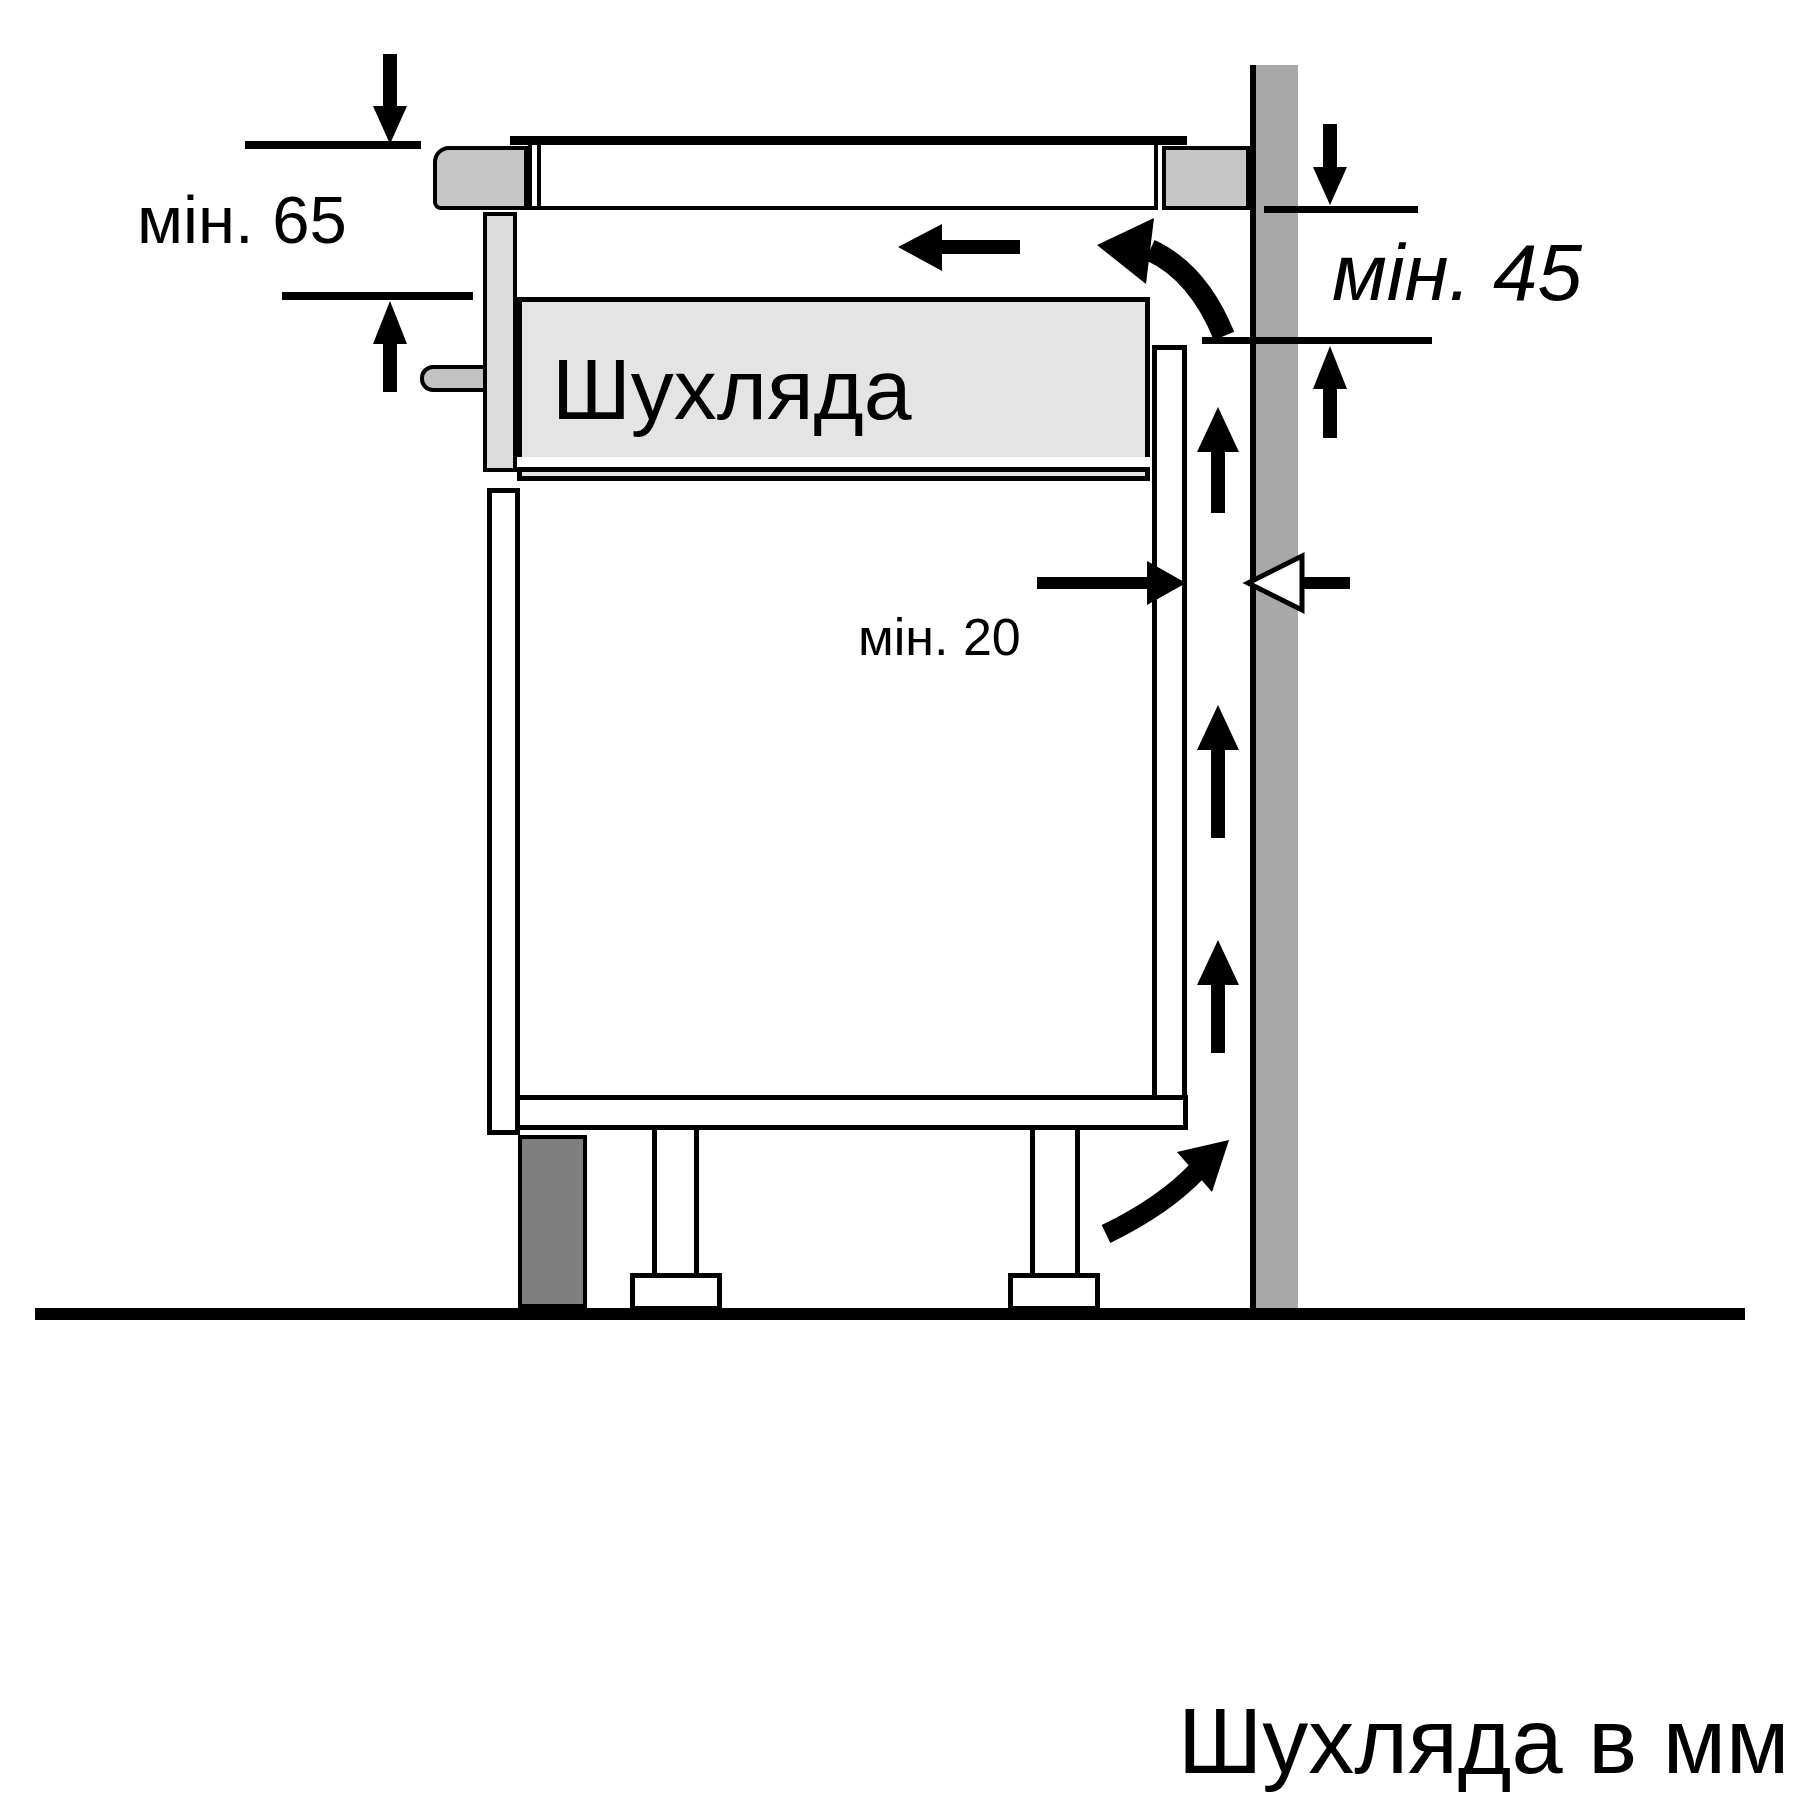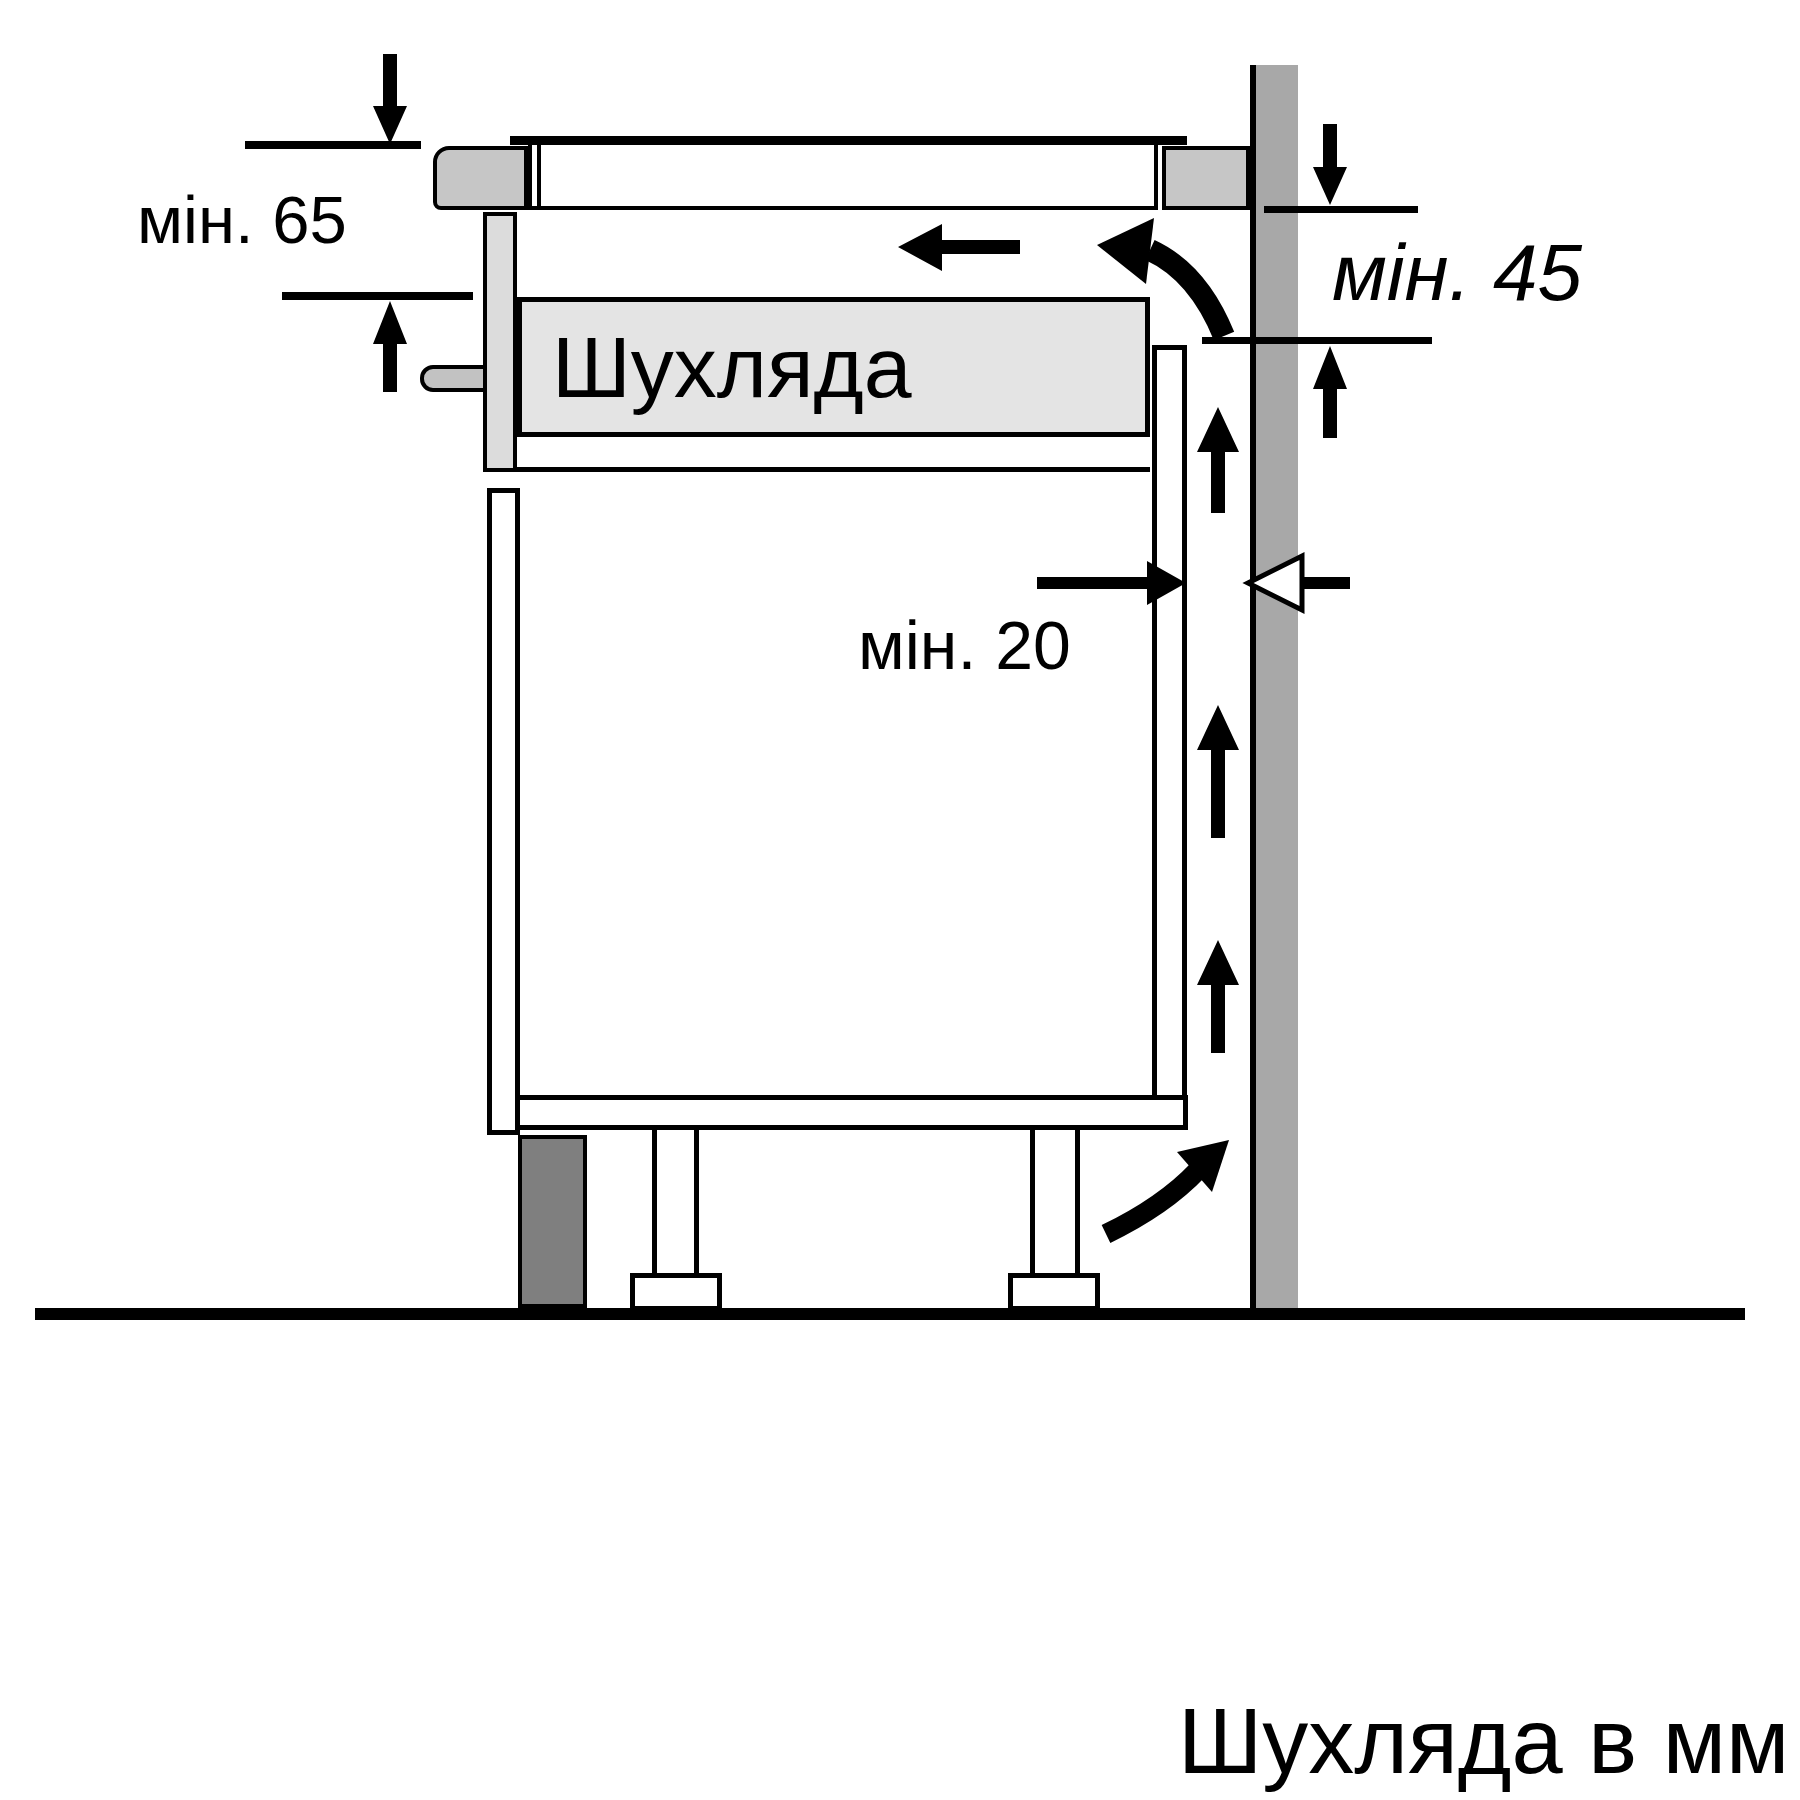--- a/index.html
+++ b/index.html
@@ -13,42 +13,42 @@
   #floor-line{left:35px;top:1308px;width:1710px;height:12px;background:#000;z-index:45;}
 
   #worktop-left{left:433px;top:146px;width:95px;height:64px;border:4px solid #000;border-radius:16px 0 0 8px;z-index:10;}
   #hob-body{left:528px;top:141px;width:630px;height:69px;background:#fff;border:4px solid #000;z-index:10;}
   #hob-inner-line{left:537px;top:145px;width:4px;height:61px;background:#000;z-index:11;}
   #worktop-right{left:1162px;top:146px;width:88px;height:64px;border:4px solid #000;z-index:10;}
   #glass-panel{left:510px;top:136px;width:677px;height:9px;background:#000;z-index:12;}
 
   #drawer-front-panel{left:483px;top:212px;width:34px;height:260px;border:4px solid #000;z-index:10;}
   #drawer-handle{left:420px;top:365px;width:67px;height:27px;border:4px solid #000;border-radius:13px 0 0 13px;z-index:11;}
-  #drawer-box{left:517px;top:297px;width:633px;height:140px;border:5px solid #000;z-index:10;display:flex;align-items:center;}
+  #drawer-box{left:517px;top:297px;width:633px;height:184px;border:5px solid #000;z-index:10;display:flex;align-items:center;}
   #drawer-box .drawer-text{font-size:86px;padding-left:30px;color:#000;}
   #drawer-underpanel{left:517px;top:457px;width:633px;height:15px;background:#fff;border-bottom:5px solid #000;z-index:10;}
 
   #cabinet-left-wall{left:487px;top:488px;width:33px;height:647px;background:#fff;border:5px solid #000;z-index:10;}
   #cabinet-bottom-panel{left:520px;top:1095px;width:668px;height:35px;background:#fff;border-top:5px solid #000;border-bottom:5px solid #000;border-right:5px solid #000;z-index:10;}
   #cabinet-back-panel{left:1152px;top:345px;width:35px;height:750px;background:#fff;border:5px solid #000;border-bottom:none;z-index:10;}
 
   #plinth-block{left:518px;top:1135px;width:69px;height:173px;border:4px solid #000;z-index:9;}
   #leg-front-shaft{left:652px;top:1128px;width:47px;height:148px;background:#fff;border-left:5px solid #000;border-right:5px solid #000;z-index:8;}
   #leg-front-foot{left:630px;top:1273px;width:92px;height:38px;background:#fff;border:5px solid #000;z-index:8;}
   #leg-back-shaft{left:1030px;top:1128px;width:50px;height:148px;background:#fff;border-left:5px solid #000;border-right:5px solid #000;z-index:8;}
   #leg-back-foot{left:1008px;top:1273px;width:92px;height:38px;background:#fff;border:5px solid #000;z-index:8;}
 
   #dim65-line-top{left:245px;top:141px;width:176px;height:8px;}
   #dim65-line-bottom{left:282px;top:292px;width:191px;height:8px;}
   #dim45-line-top{left:1264px;top:206px;width:154px;height:7px;}
   #dim45-line-bottom{left:1202px;top:337px;width:230px;height:7px;}
 
   #dim65-label{left:137px;top:186px;font-size:67px;}
   #dim45-label{left:1332px;top:233px;font-size:80px;font-style:italic;}
-  #min20-label{left:858px;top:611px;font-size:68px;}
+  #min20-label{left:858px;top:611px;font-size:52px;}
   #units-note{left:1178px;top:1695px;font-size:92px;}
 
   #arrows{position:absolute;left:0;top:0;z-index:50;}
 </style>
 </head>
 <body>
 
 <div id="stage">
 
   <div id="wall" class="abs" data-fill="diagram.colors.wall" style="background-color: rgb(168, 168, 168);"></div>

